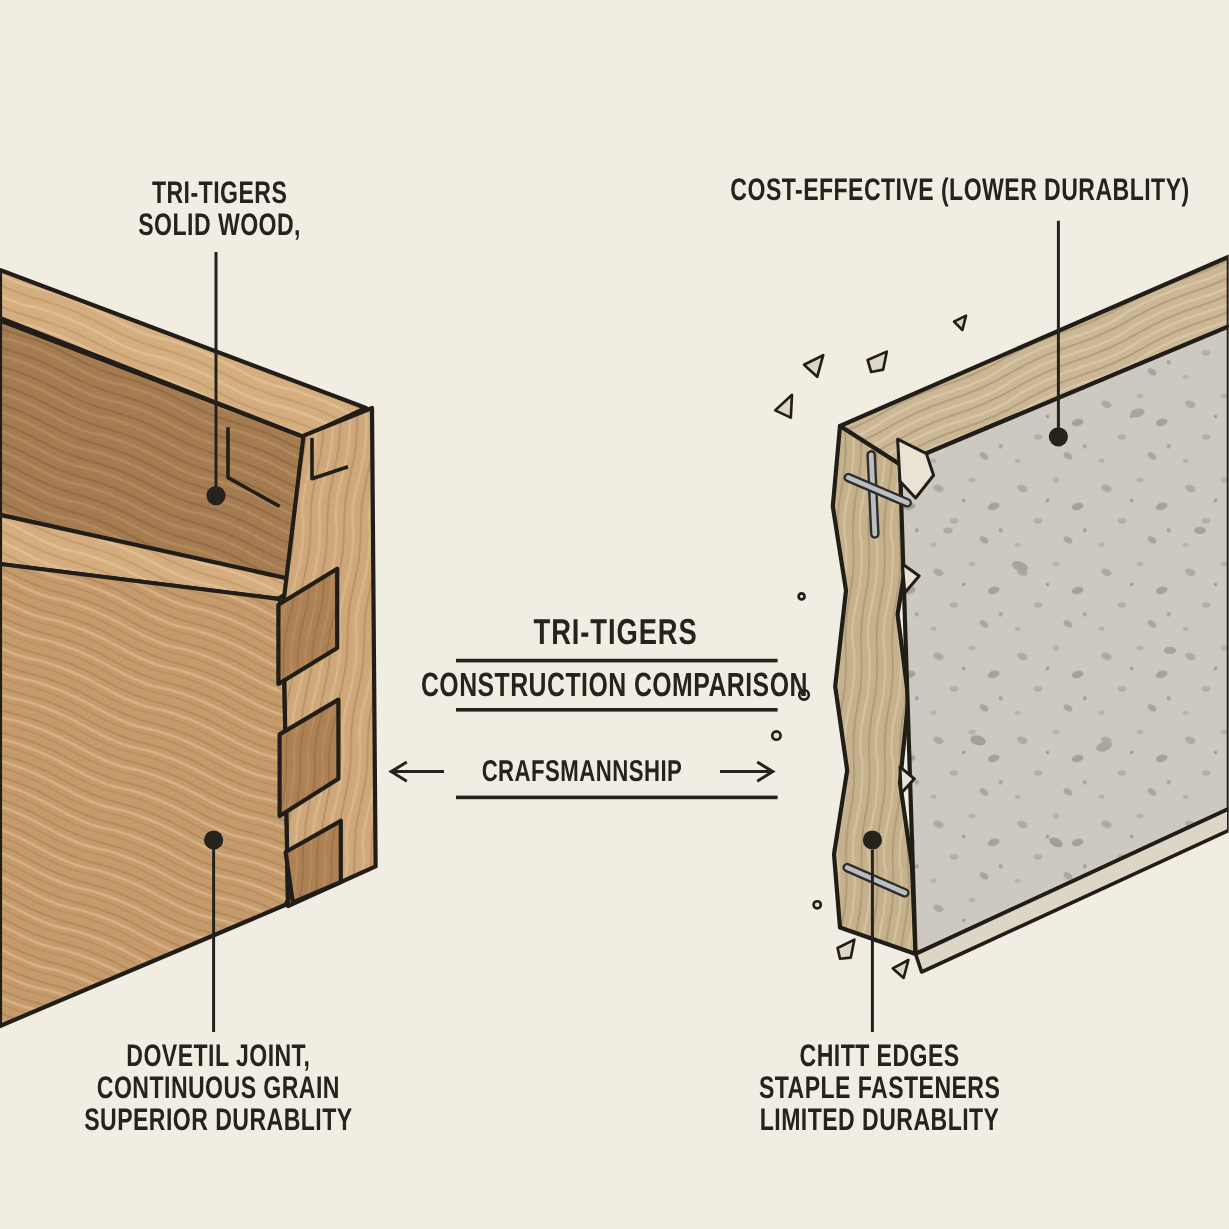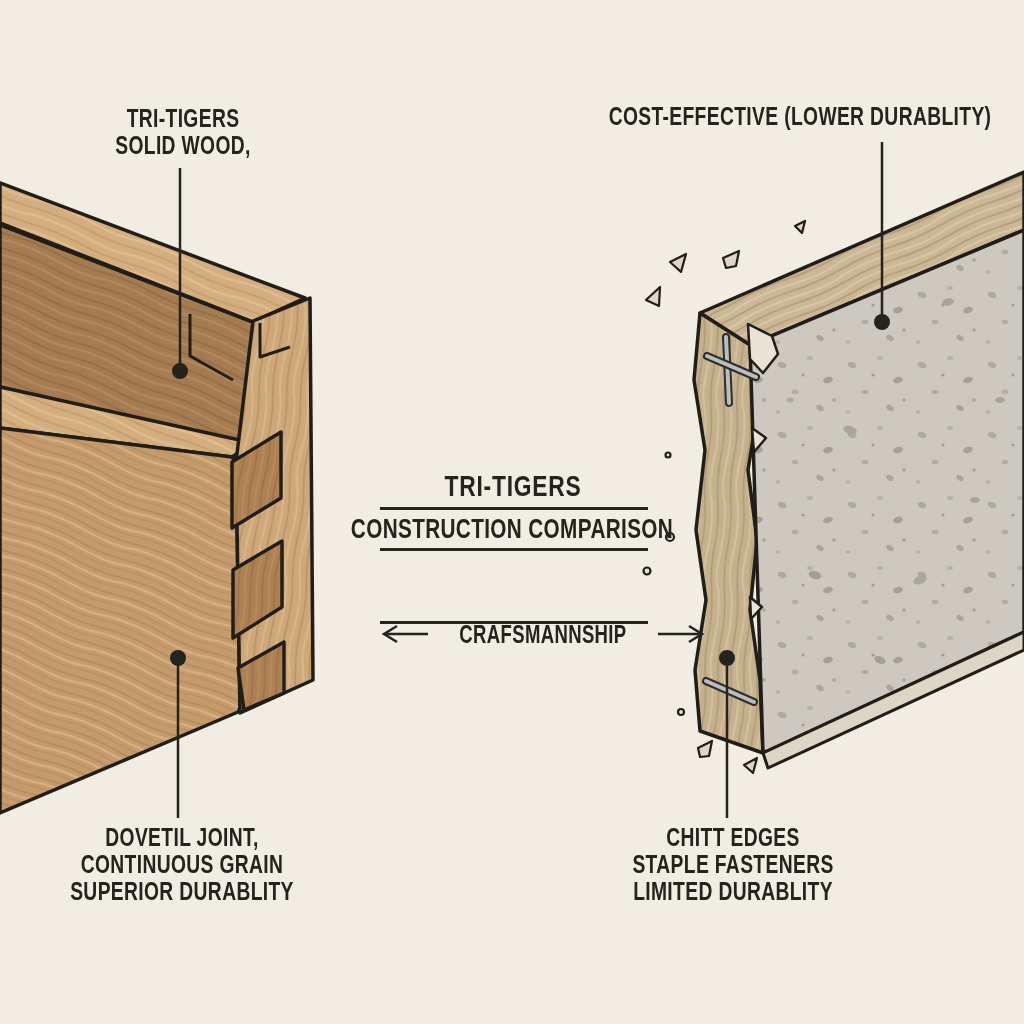--- a/index.html
+++ b/index.html
@@ -1,32 +1,32 @@
 <!DOCTYPE html>
 <html><head>
 <meta charset="utf-8">
 <style>
   html,body{margin:0;padding:0;}
   body{width:1024px;height:1024px;overflow:hidden;background:#f1ede2;
        font-family:"Liberation Sans","DejaVu Sans",sans-serif;}
-  .canvas{position:relative;width:1024px;height:740px;}
+  .canvas{position:relative;width:1024px;height:740px;margin-top:42px;}
   svg.scene{position:absolute;left:0;top:0;}
   .label{position:absolute;font-weight:bold;color:#26231f;text-align:center;
          white-space:nowrap;letter-spacing:.5px;font-size:26px;line-height:27px;
          transform:translateX(-50%) scaleX(0.74);transform-origin:center top;}
   .center-brand{position:absolute;left:513px;top:471px;font-weight:bold;color:#26231f;
          font-size:30px;line-height:30px;white-space:nowrap;letter-spacing:1px;
          transform:translateX(-50%) scaleX(0.76);transform-origin:center top;}
   .center-title{position:absolute;left:512px;top:514px;font-weight:bold;color:#26231f;
          font-size:28px;line-height:29px;white-space:nowrap;letter-spacing:.5px;
          transform:translateX(-50%) scaleX(0.74);transform-origin:center top;}
   .rule{position:absolute;height:3px;background:#26231f;left:380px;width:268px;}
   .rule-1{top:507px;} .rule-2{top:548px;} .rule-3{top:621px;}
-  .axis-row{position:absolute;left:380px;top:617px;width:268px;height:34px;
-         display:flex;align-items:center;justify-content:flex-start;}
+  .axis-row{position:absolute;left:380px;top:584px;width:268px;height:34px;
+         display:flex;align-items:center;justify-content:flex-end;}
   .axis-text{font-weight:bold;color:#26231f;font-size:25px;white-space:nowrap;
          letter-spacing:.5px;transform:scaleX(0.74);transform-origin:center center;}
   .arrow{flex:0 0 auto;}
 </style>
 </head>
 <body>
 
 <div class="canvas">
 
   <svg class="scene" width="1024" height="1024" viewBox="0 0 1024 1024">

